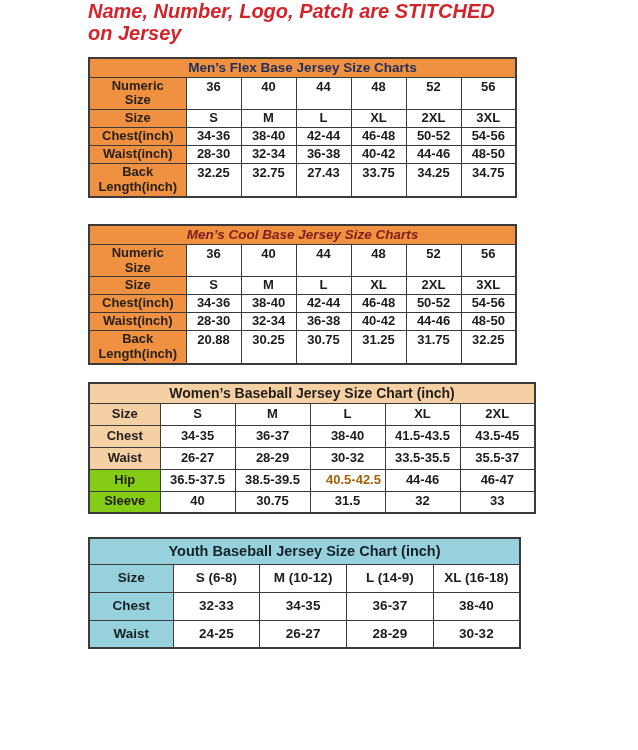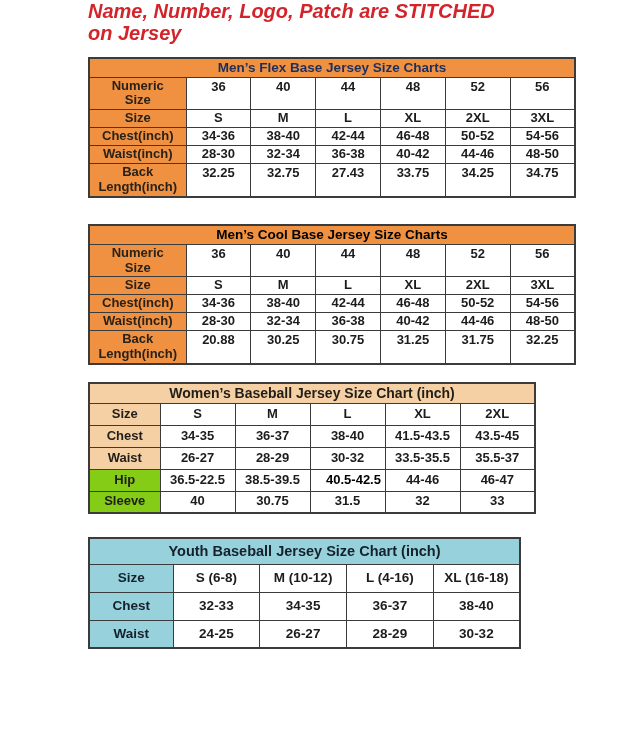--- a/index.html
+++ b/index.html
@@ -45,21 +45,21 @@
     text-align:center;
     vertical-align:middle;
     padding:1px 2px;
     font-weight:bold;
     line-height:1.15;
     overflow:hidden;
   }
   th.t-title{font-weight:bold;}
 
   
-  .t-mens{width:488px;}
+  .t-mens{width:429px;}
   .t-mens .col-label{width:97px;}
   .t-mens th,.t-mens td{font-size:13px;}
   .t-mens tr.r-title{height:18px;}
   .t-mens tr.r-title th{font-size:13.5px;}
   .t-mens tbody tr{height:17px;}
   .t-mens tbody tr:nth-child(2){height:32px;}
   .t-mens tbody tr:nth-child(2) td{vertical-align:top;padding-top:2px;}
   .t-mens tbody tr:nth-child(2) .row-label{padding:1px 14px;}
   .t-mens tbody tr:nth-child(6){height:33px;}
   .t-mens tbody tr:nth-child(6) td{vertical-align:top;padding-top:2px;}
@@ -157,21 +157,21 @@
           <col class="col-label">
           <col class="col-data">
           <col class="col-data">
           <col class="col-data">
           <col class="col-data">
           <col class="col-data">
           <col class="col-data">
         </colgroup>
         <tbody>
           <tr class="r-title">
-            <th colspan="7" class="t-title" style="background: rgb(239, 145, 64); color: #000000;">Men’s Cool Base Jersey Size Charts</th>
+            <th colspan="7" class="t-title" style="background: rgb(239, 145, 64); color: #7f1d1d; font-style: italic;">Men’s Cool Base Jersey Size Charts</th>
           </tr>
           <tr>
             <th class="row-label" style="background: rgb(239, 145, 64); color: rgb(42, 33, 24);">Numeric Size</th>
             <td class="cell" style="color: rgb(28, 28, 30);">36</td>
             <td class="cell" style="color: rgb(28, 28, 30);">40</td>
             <td class="cell" style="color: rgb(28, 28, 30);">44</td>
             <td class="cell" style="color: rgb(28, 28, 30);">48</td>
             <td class="cell" style="color: rgb(28, 28, 30);">52</td>
             <td class="cell" style="color: rgb(28, 28, 30);">56</td>
           </tr>
@@ -247,23 +247,23 @@
           <tr>
             <th class="row-label" style="background: rgb(245, 208, 164); color: rgb(33, 29, 24);">Waist</th>
             <td class="cell" style="color: rgb(28, 28, 30);">26-27</td>
             <td class="cell" style="color: rgb(28, 28, 30);">28-29</td>
             <td class="cell" style="color: rgb(28, 28, 30);">30-32</td>
             <td class="cell" style="color: rgb(28, 28, 30);">33.5-35.5</td>
             <td class="cell" style="color: rgb(28, 28, 30);">35.5-37</td>
           </tr>
           <tr>
             <th class="row-label" style="background: #84cc16; color: rgb(33, 29, 24);">Hip</th>
-            <td class="cell" style="color: rgb(28, 28, 30);">36.5-22.5</td>
+            <td class="cell" style="color: rgb(28, 28, 30);">36.5-37.5</td>
             <td class="cell" style="color: rgb(28, 28, 30);">38.5-39.5</td>
-            <td class="cell" style="color: #000000; padding-left: 14px;">40.5-42.5</td>
+            <td class="cell" style="color: #a16207; padding-left: 14px;">40.5-42.5</td>
             <td class="cell" style="color: rgb(28, 28, 30);">44-46</td>
             <td class="cell" style="color: rgb(28, 28, 30);">46-47</td>
           </tr>
           <tr>
             <th class="row-label" style="background: #84cc16; color: rgb(33, 29, 24);">Sleeve</th>
             <td class="cell" style="color: rgb(28, 28, 30);">40</td>
             <td class="cell" style="color: rgb(28, 28, 30);">30.75</td>
             <td class="cell" style="color: rgb(28, 28, 30);">31.5</td>
             <td class="cell" style="color: rgb(28, 28, 30); text-align: center;">32</td>
             <td class="cell" style="color: rgb(28, 28, 30);">33</td>
@@ -281,21 +281,21 @@
           <col class="col-data">
         </colgroup>
         <tbody>
           <tr class="r-title">
             <th colspan="5" class="t-title" style="background: rgb(150, 209, 220); color: rgb(21, 33, 43);">Youth Baseball Jersey Size Chart (inch)</th>
           </tr>
           <tr>
             <th class="row-label" style="background: rgb(150, 209, 220); color: rgb(21, 33, 43);">Size</th>
             <td class="cell" style="color: rgb(28, 28, 30);">S (6-8)</td>
             <td class="cell" style="color: rgb(28, 28, 30);">M (10-12)</td>
-            <td class="cell" style="color: rgb(28, 28, 30);">L (4-16)</td>
+            <td class="cell" style="color: rgb(28, 28, 30);">L (14-9)</td>
             <td class="cell" style="color: rgb(28, 28, 30);">XL (16-18)</td>
           </tr>
           <tr>
             <th class="row-label" style="background: rgb(150, 209, 220); color: rgb(21, 33, 43);">Chest</th>
             <td class="cell" style="color: rgb(28, 28, 30);">32-33</td>
             <td class="cell" style="color: rgb(28, 28, 30);">34-35</td>
             <td class="cell" style="color: rgb(28, 28, 30);">36-37</td>
             <td class="cell" style="color: rgb(28, 28, 30);">38-40</td>
           </tr>
           <tr>

